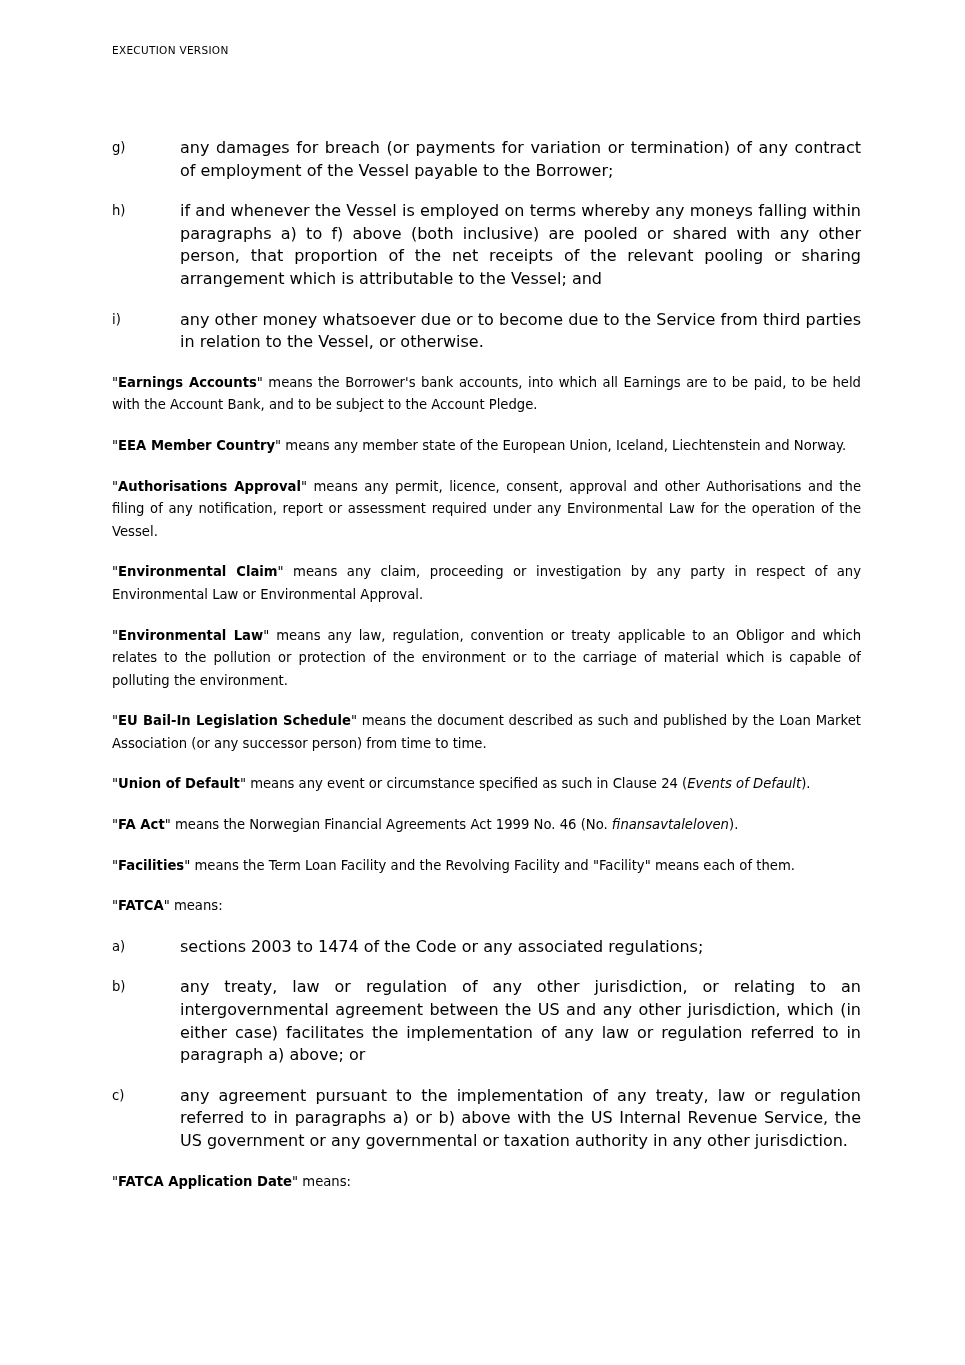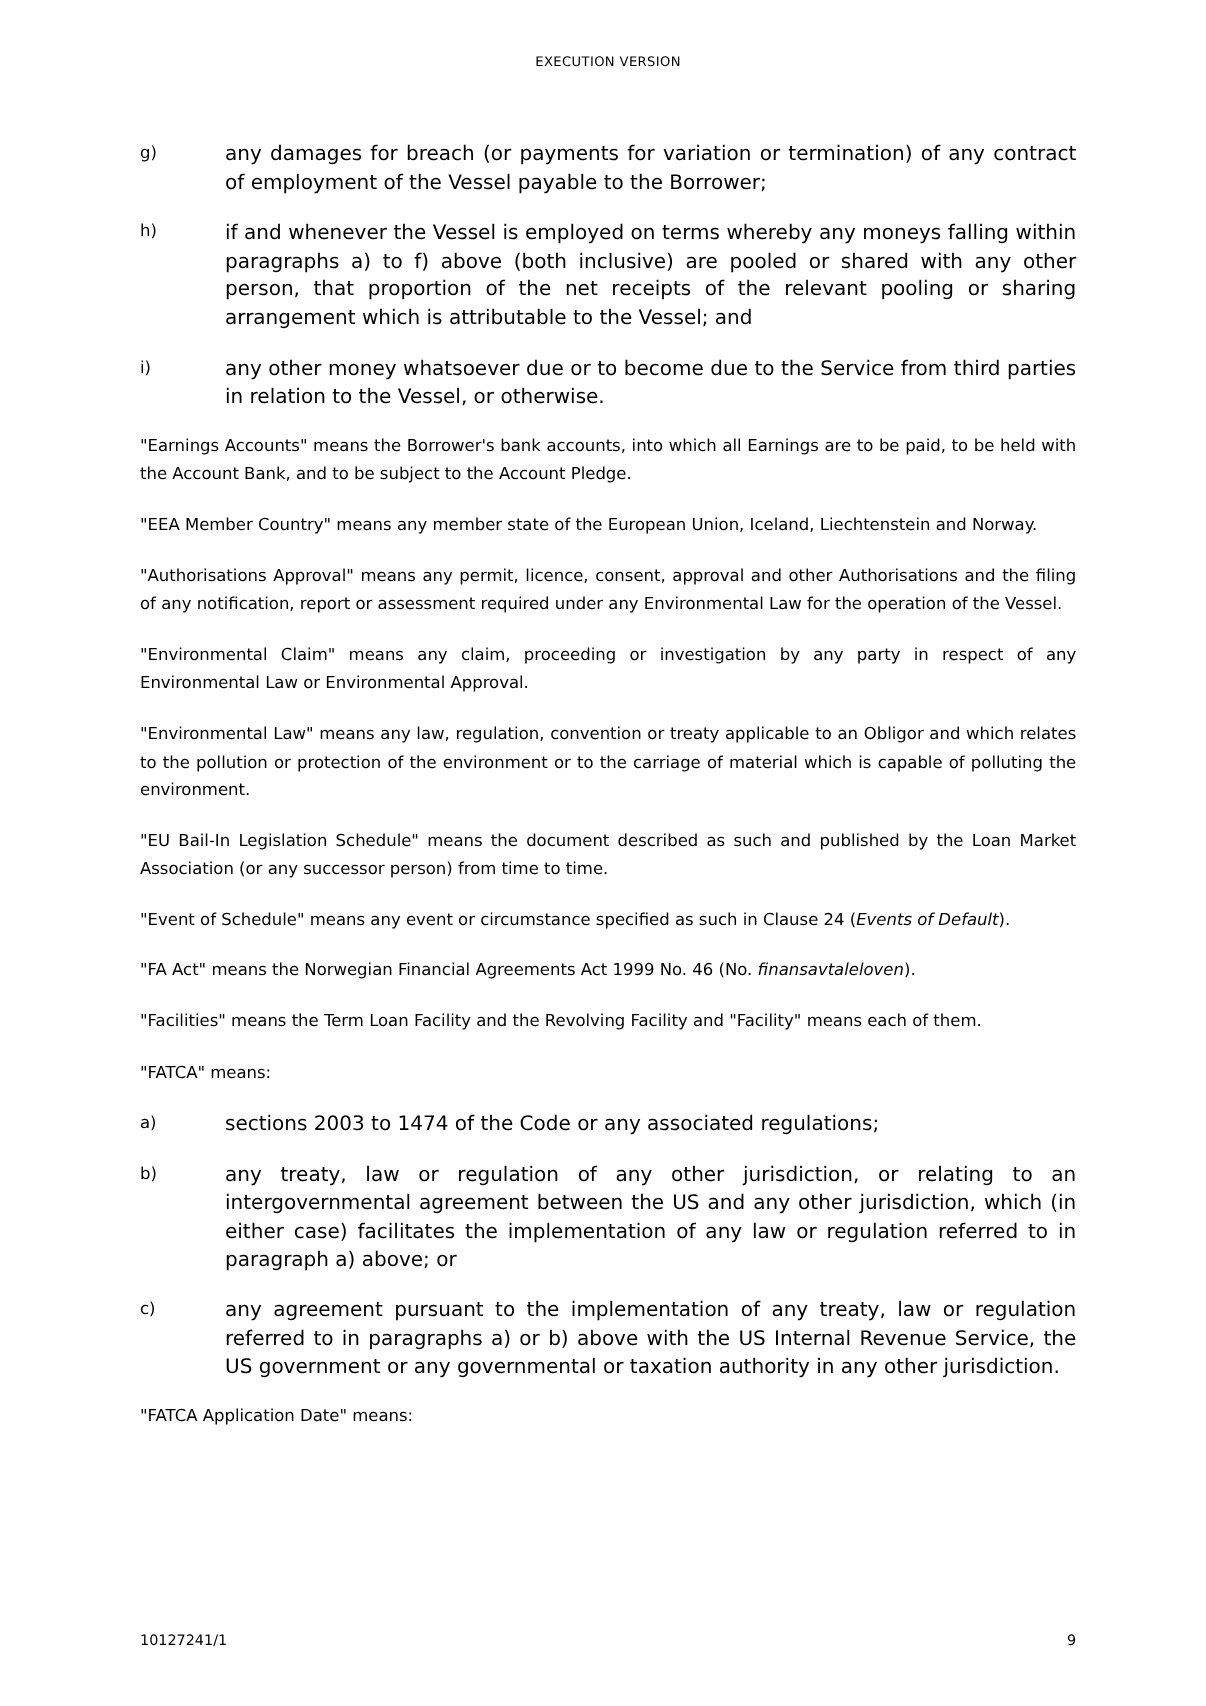--- a/index.html
+++ b/index.html
@@ -14,25 +14,25 @@
     color: #000000;
   }
   .page {
     position: relative;
     width: 965px;
     height: 1365px;
     box-sizing: border-box;
     padding: 44px 104px 40px 112px;
   }
   .header {
-    text-align: center;
+    text-align: left;
     font-size: 10.5px;
     letter-spacing: 0.3px;
     color: #000;
-    margin-bottom: 56px;
+    margin-bottom: 81px;
   }
   .list-item {
     display: flex;
     margin-bottom: 18px;
   }
   .list-marker {
     width: 68px;
     flex: 0 0 68px;
     font-size: 13.2px;
     line-height: 22.6px;
@@ -43,21 +43,21 @@
     line-height: 22.6px;
     text-align: justify;
   }
   p.para {
     font-size: 13.2px;
     line-height: 22.6px;
     text-align: justify;
     margin: 0 0 18px 0;
   }
   .defterm {
-    font-weight: normal;
+    font-weight: bold;
   }
   .ital {
     font-style: italic;
   }
   .footer {
     position: absolute;
     left: 112px;
     right: 104px;
     bottom: 46px;
     display: flex;
@@ -95,21 +95,21 @@
   <p class="para"><span>"</span><span class="defterm">EEA Member Country</span><span>" means any member state of the European Union, Iceland, Liechtenstein and Norway.</span></p>
 
   <p class="para"><span>"</span><span class="defterm">Authorisations Approval</span><span>" means any permit, licence, consent, approval and other Authorisations and the filing of any notification, report or assessment required under any Environmental Law for the operation of the Vessel.</span></p>
 
   <p class="para"><span>"</span><span class="defterm">Environmental Claim</span><span>" means any claim, proceeding or investigation by any party in respect of any Environmental Law or Environmental Approval.</span></p>
 
   <p class="para"><span>"</span><span class="defterm">Environmental Law</span><span>" means any law, regulation, convention or treaty applicable to an Obligor and which relates to the pollution or protection of the environment or to the carriage of material which is capable of polluting the environment.</span></p>
 
   <p class="para"><span>"</span><span class="defterm">EU Bail-In Legislation Schedule</span><span>" means the document described as such and published by the Loan Market Association (or any successor person) from time to time.</span></p>
 
-  <p class="para"><span>"</span><span class="defterm">Event of Schedule</span><span>" means any event or circumstance specified as such in Clause 24 (</span><span class="ital">Events of Default</span><span>).</span></p>
+  <p class="para"><span>"</span><span class="defterm">Union of Default</span><span>" means any event or circumstance specified as such in Clause 24 (</span><span class="ital">Events of Default</span><span>).</span></p>
 
   <p class="para"><span>"</span><span class="defterm">FA Act</span><span>" means the Norwegian Financial Agreements Act 1999 No. 46 (No. </span><span class="ital">finansavtaleloven</span><span>).</span></p>
 
   <p class="para"><span>"</span><span class="defterm">Facilities</span><span>" means the Term Loan Facility and the Revolving Facility and "Facility" means each of them.</span></p>
 
   <p class="para"><span>"</span><span class="defterm">FATCA</span><span>" means:</span></p>
 
   <div class="list-item">
     <div class="list-marker">a)</div>
     <div class="list-body">sections 2003 to 1474 of the Code or any associated regulations;</div>
@@ -118,18 +118,14 @@
     <div class="list-marker">b)</div>
     <div class="list-body">any treaty, law or regulation of any other jurisdiction, or relating to an intergovernmental agreement between the US and any other jurisdiction, which (in either case) facilitates the implementation of any law or regulation referred to in paragraph a) above; or</div>
   </div>
   <div class="list-item">
     <div class="list-marker">c)</div>
     <div class="list-body">any agreement pursuant to the implementation of any treaty, law or regulation referred to in paragraphs a) or b) above with the US Internal Revenue Service, the US government or any governmental or taxation authority in any other jurisdiction.</div>
   </div>
 
   <p class="para"><span>"</span><span class="defterm">FATCA Application Date</span><span>" means:</span></p>
 
-  <div class="footer">
-    <span>10127241/1</span>
-    <span>9</span>
-  </div>
 
 </div>
 
 </body></html>

